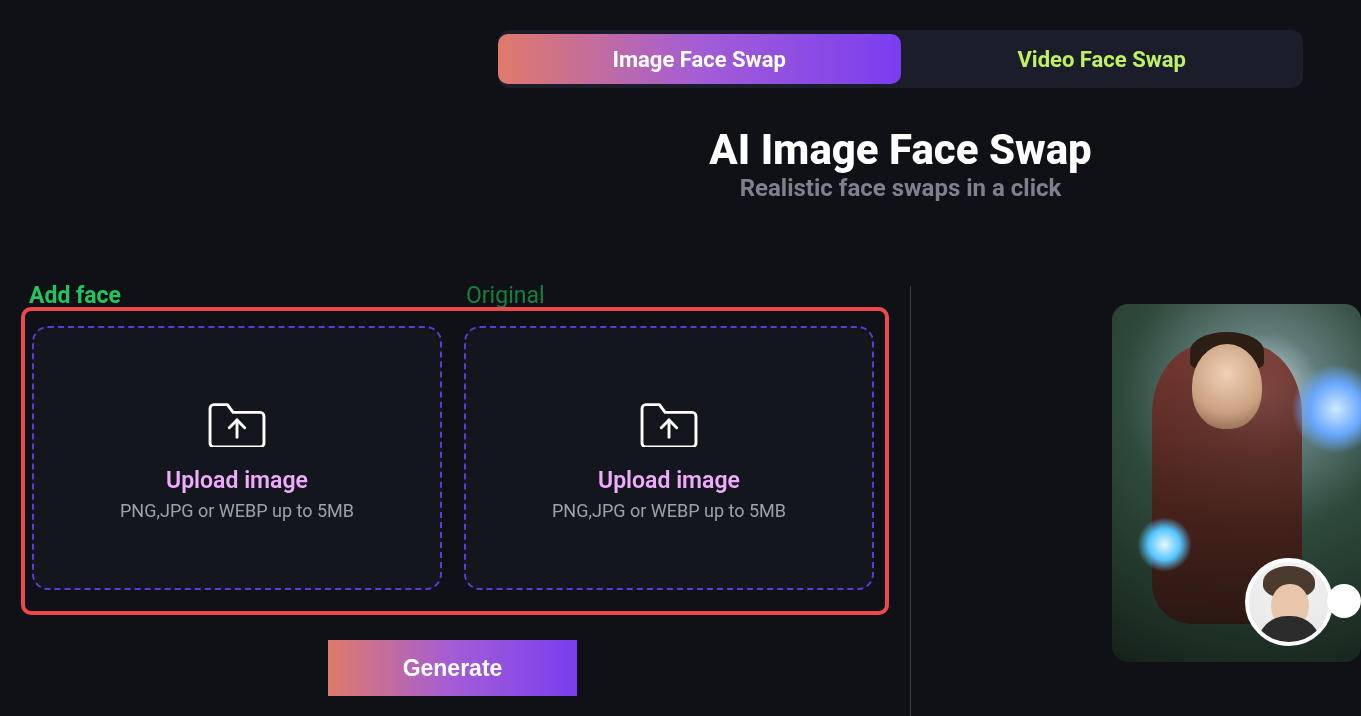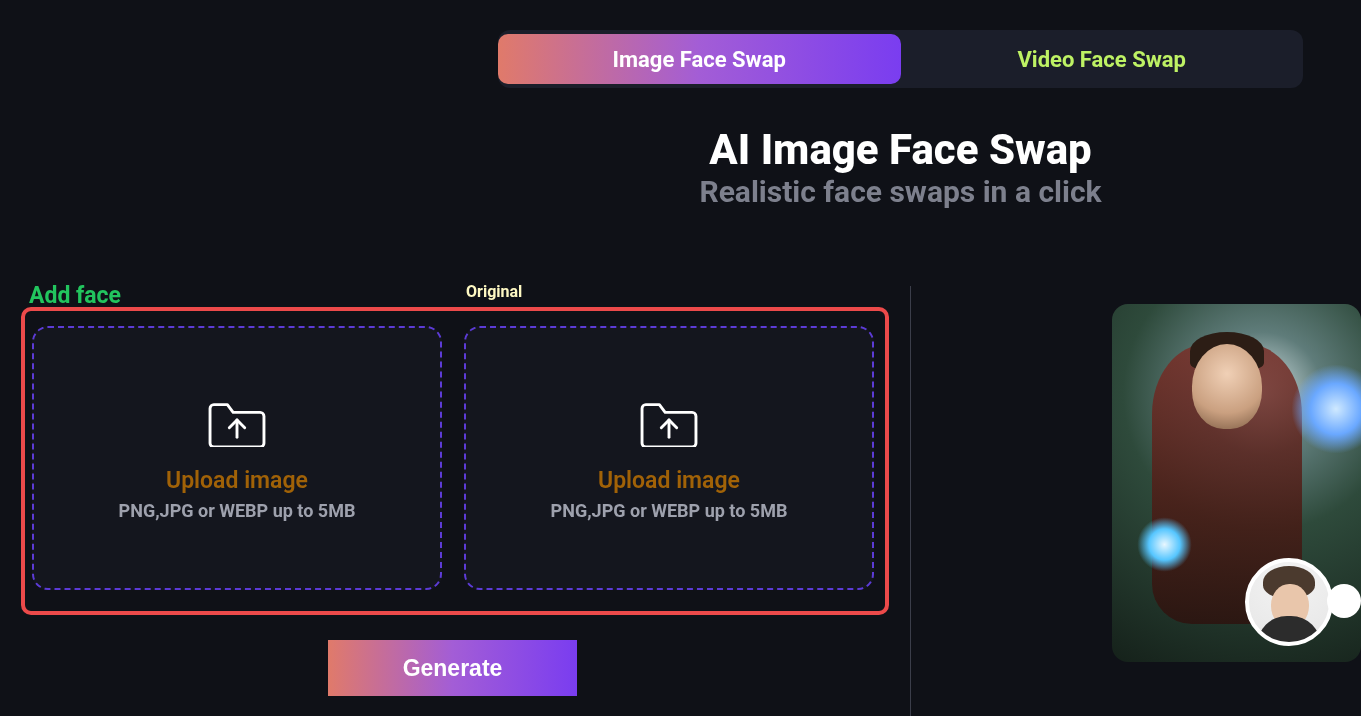--- a/index.html
+++ b/index.html
@@ -56,41 +56,41 @@
     left: 498px;
     width: 805px;
     text-align: center;
   }
   .main-title {
     font-size: 42px;
     font-weight: 800;
     color: #ffffff;
   }
   .subtitle {
-    font-size: 30px;
+    font-size: 24px;
     font-weight: 700;
     color: #7d808d;
   }
 
   
   .label-addface {
     position: absolute;
     top: 282px;
     left: 29px;
     font-size: 23px;
     font-weight: 700;
     color: #22c55e;
   }
   .label-original {
     position: absolute;
     top: 282px;
     left: 466px;
-    font-size: 16px;
-    font-weight: 700;
-    color: #fef9c3;
+    font-size: 23px;
+    font-weight: 400;
+    color: #15803d;
   }
 
   
   .highlight-box {
     position: absolute;
     top: 307px;
     left: 21px;
     width: 868px;
     height: 308px;
     border: 4px solid #ec4a4a;
@@ -121,26 +121,26 @@
     left: 464px;
   }
   .upload-icon {
     width: 62px;
     height: 52px;
     margin-bottom: 20px;
   }
   .upload-title {
     font-size: 23px;
     font-weight: 600;
-    color: #a16207;
+    color: #f0abfc;
     margin-bottom: 6px;
   }
   .upload-hint {
     font-size: 18px;
-    font-weight: 700;
+    font-weight: 400;
     color: #9ea1ad;
   }
 
   
   .generate-btn {
     position: absolute;
     top: 640px;
     left: 328px;
     width: 249px;
     height: 56px;

